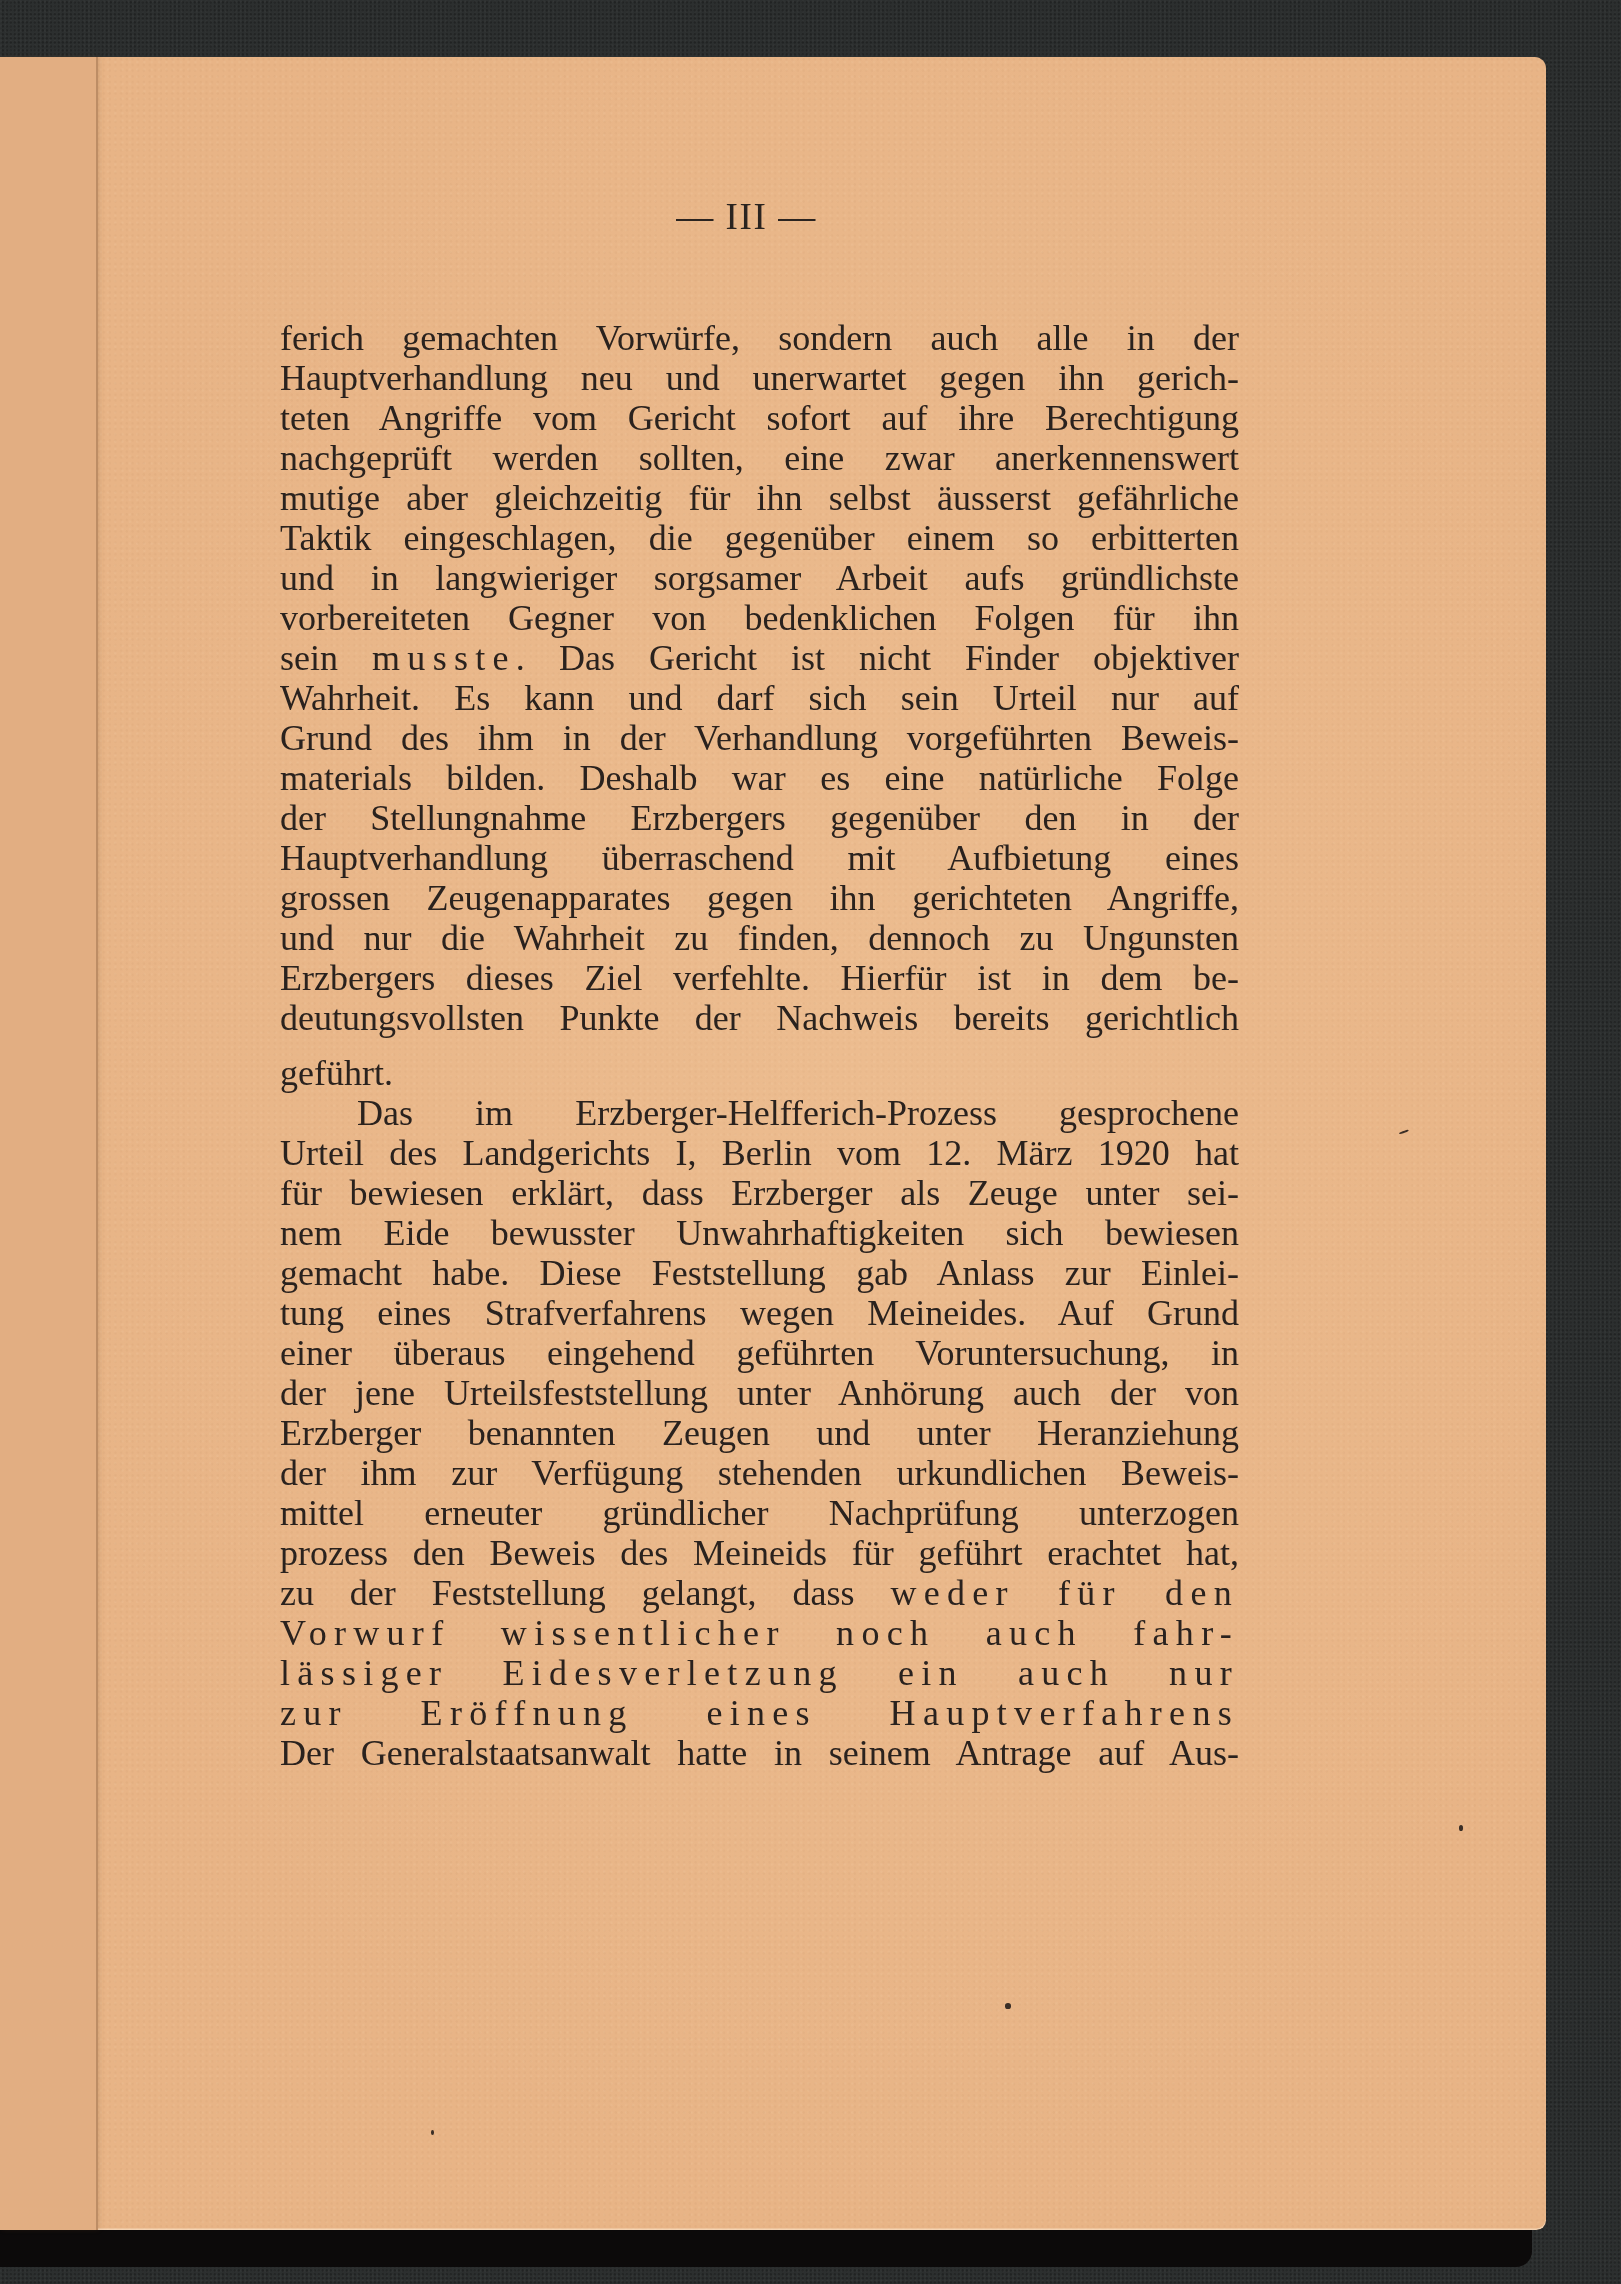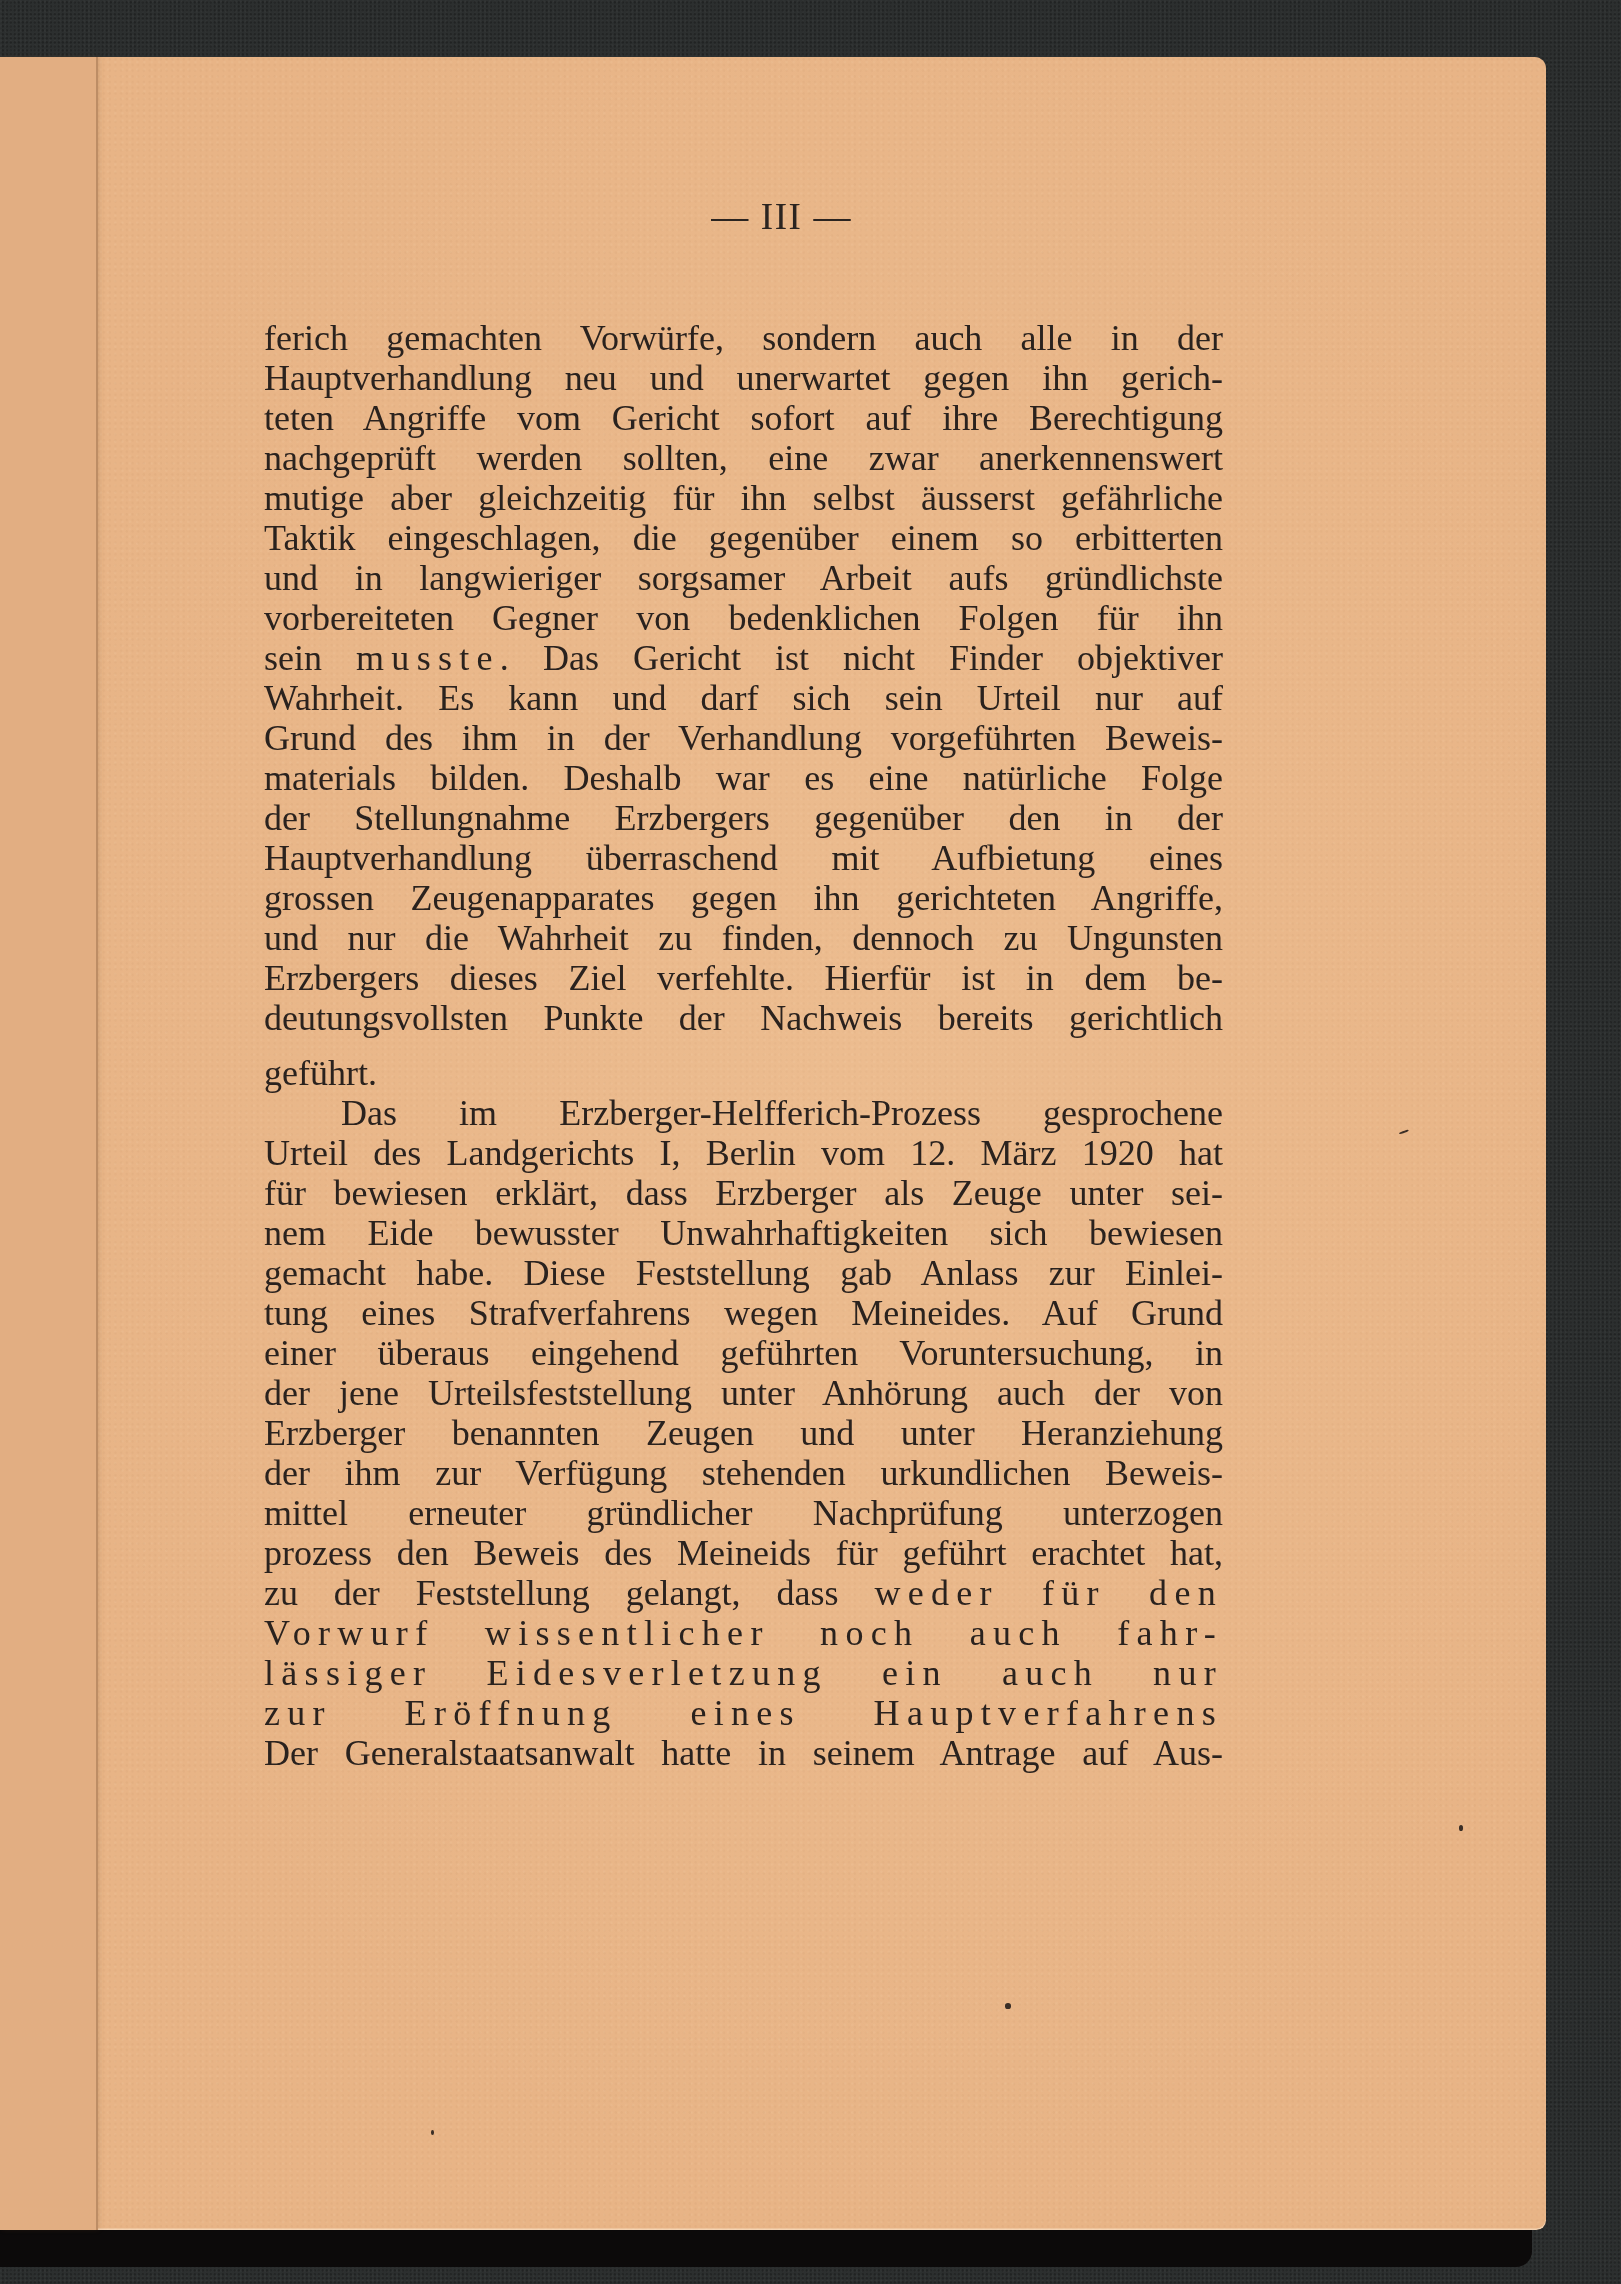--- a/index.html
+++ b/index.html
@@ -50,28 +50,28 @@
       height: 100%;
       background: #e2ae82;
       border-right: 2.4px solid rgba(120,80,50,0.35);
       box-shadow: 1.6px 0 4.9px rgba(110,70,40,0.18);
     }
     .page-number {
       position: absolute;
       left: 641px;
       top: 138px;
       width: 211px;
-      text-align: right;
+      text-align: center;
       font-size: 37px;
       color: #2b2420;
       letter-spacing: 1.6px;
     }
     .text-block {
       position: absolute;
-      left: 264px;
+      left: 280px;
       top: 261px;
       width: 959px;
       color: #2a221e;
       font-size: 36px;
       line-height: 40px;
     }
     .line {
       display: block;
       white-space: nowrap;
       text-align: justify;

